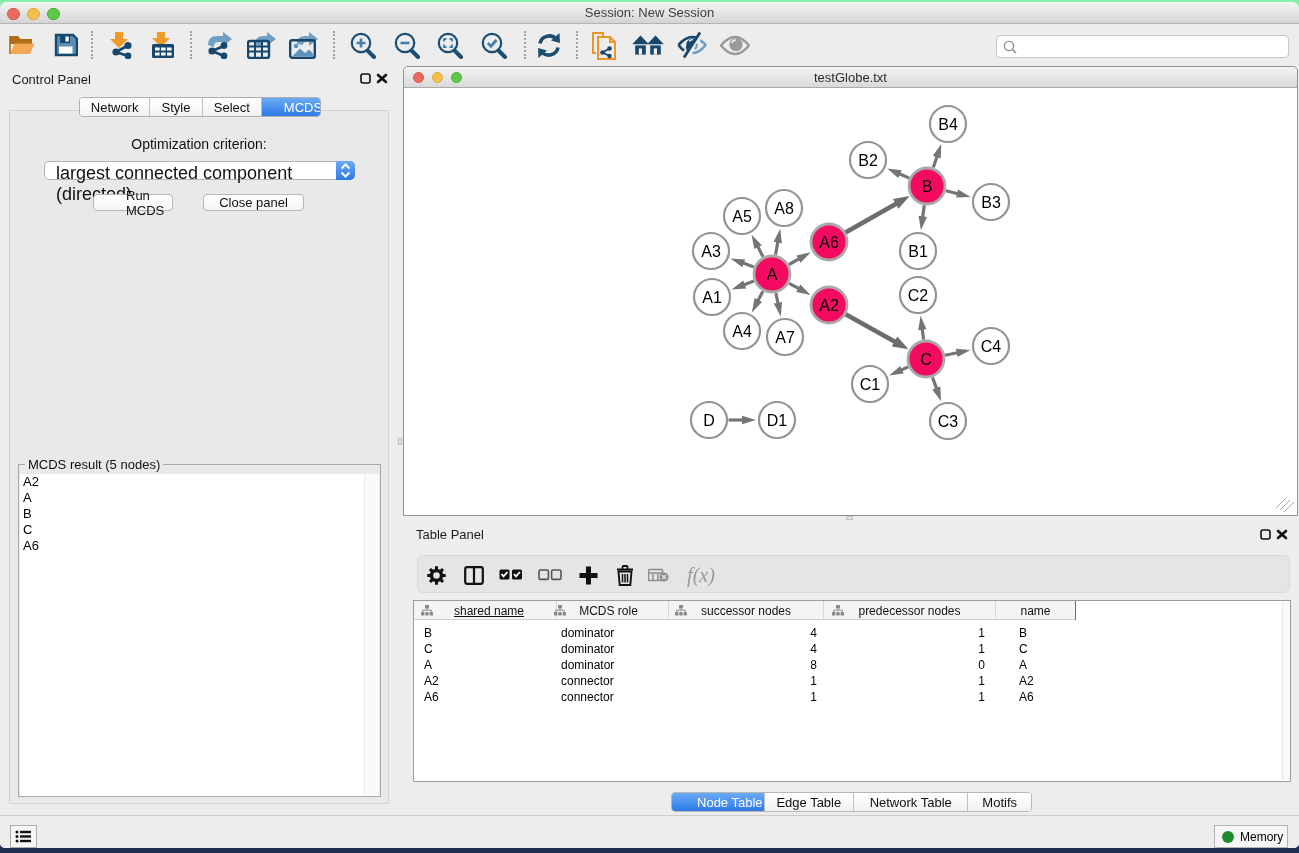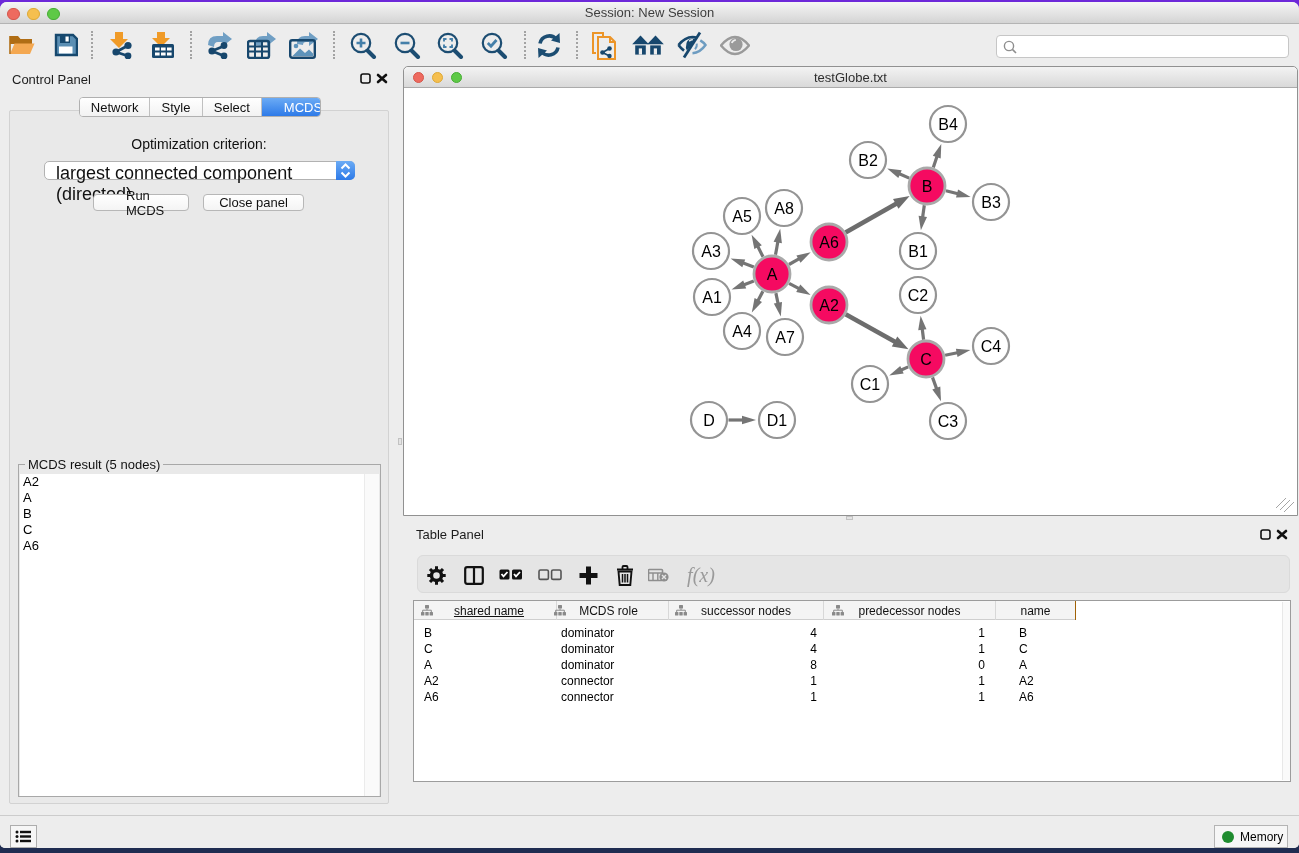--- a/index.html
+++ b/index.html
@@ -1,17 +1,17 @@
 <!DOCTYPE html>
 <html><head>
 <meta charset="utf-8">
 <style>
 *{margin:0;padding:0;box-sizing:border-box;}
 body{width:1299px;height:853px;overflow:hidden;font-family:"Liberation Sans",sans-serif;}
-#desktop{position:relative;width:1299px;height:853px;background:#6d28d9;overflow:hidden;}
+#desktop{position:relative;width:1299px;height:853px;background:#86efac;overflow:hidden;}
 #navy{position:absolute;left:0;top:840px;width:1299px;height:13px;background:#1f2c51;}
 #win{position:absolute;left:0;top:2px;width:1299px;height:846px;background:#ededed;border-radius:7px 7px 5px 5px;}
 #titlebar{position:absolute;left:0;top:0;width:1299px;height:22px;background:linear-gradient(#f5f5f5,#d4d4d4);border-radius:7px 7px 0 0;border-bottom:1px solid #b4b4b4;}
 .tl{position:absolute;top:5.5px;width:12.5px;height:12.5px;border-radius:50%;}
 #title{position:absolute;top:3px;left:0;width:100%;text-align:center;font-size:13px;color:#3e3e3e;}
 #toolbar{position:absolute;left:0;top:23px;width:1299px;height:40px;background:#ededed;}
 .ti{position:absolute;top:0;height:40px;display:flex;align-items:center;justify-content:center;}
 .tsep{position:absolute;top:6px;height:28px;width:0;border-left:2px dotted #a3a3a3;}
 #search{position:absolute;left:996px;top:33px;width:293px;height:23px;background:#fff;border:1px solid #c6c6c6;border-radius:4px;}
 
@@ -249,21 +249,21 @@
   <div id="opt-label">Optimization criterion:</div>
   <div id="dropdown">
     <div id="dd-text">largest connected component (directed)</div>
     <div id="dd-step">
       <svg width="19" height="19" viewBox="0 0 19 19">
         <path d="M5.5 7.5 L9.5 3.5 L13.5 7.5" fill="none" stroke="#fff" stroke-width="2"></path>
         <path d="M5.5 11.5 L9.5 15.5 L13.5 11.5" fill="none" stroke="#fff" stroke-width="2"></path>
       </svg>
     </div>
   </div>
-  <div class="btn" style="left:83px;top:83px;width:96px;padding-left:32px;">Run MCDS</div>
+  <div class="btn" style="left:83px;top:83px;width:80px;padding-left:32px;">Run MCDS</div>
   <div class="btn" style="left:193px;top:83px;width:101px;">Close panel</div>
   <div id="fieldset">
     <div id="legend">MCDS result (5 nodes)</div>
     <div id="mlist">
       <div class="mitem">A2</div>
       <div class="mitem">A</div>
       <div class="mitem">B</div>
       <div class="mitem">C</div>
       <div class="mitem">A6</div>
     </div>
@@ -487,20 +487,26 @@
   <div class="trow" style="left:303px;top:72px;width:100px;text-align:right;">1</div>
   <div class="trow" style="left:471px;top:72px;width:100px;text-align:right;">1</div>
   <div class="trow" style="left:605px;top:72px;">A2</div>
   <div class="trow" style="left:10px;top:88px;">A6</div>
   <div class="trow" style="left:147px;top:88px;">connector</div>
   <div class="trow" style="left:303px;top:88px;width:100px;text-align:right;">1</div>
   <div class="trow" style="left:471px;top:88px;width:100px;text-align:right;">1</div>
   <div class="trow" style="left:605px;top:88px;">A6</div>
   <div style="position:absolute;right:0;top:1px;width:8px;height:178px;background:#fafafa;border-left:1px solid #e8e8e8;"></div>
 </div>
+<div id="btabs">
+  <div class="tab sel" style="width:93px;">Node Table</div>
+  <div class="tab" style="width:90px;">Edge Table</div>
+  <div class="tab" style="width:115px;">Network Table</div>
+  <div class="tab" style="width:63px;">Motifs</div>
+</div>
 <div style="position:absolute;left:398px;top:436px;width:4px;height:7px;background:#e3e3e3;border:1px solid #c2c2c2;"></div>
 <div style="position:absolute;left:846px;top:514px;width:7px;height:4px;background:#e3e3e3;border:1px solid #c2c2c2;"></div>
 <div id="statusbar">
   <div id="listbtn">
     <svg width="17" height="13" viewBox="0 0 17 13" style="position:absolute;left:4px;top:4px;">
       <g fill="#111">
               <circle cx="2" cy="2" r="1.5"></circle>
               <circle cx="2" cy="6.5" r="1.5"></circle>
               <circle cx="2" cy="11" r="1.5"></circle>
               <rect x="5" y="0.8" width="11" height="2.4"></rect>

